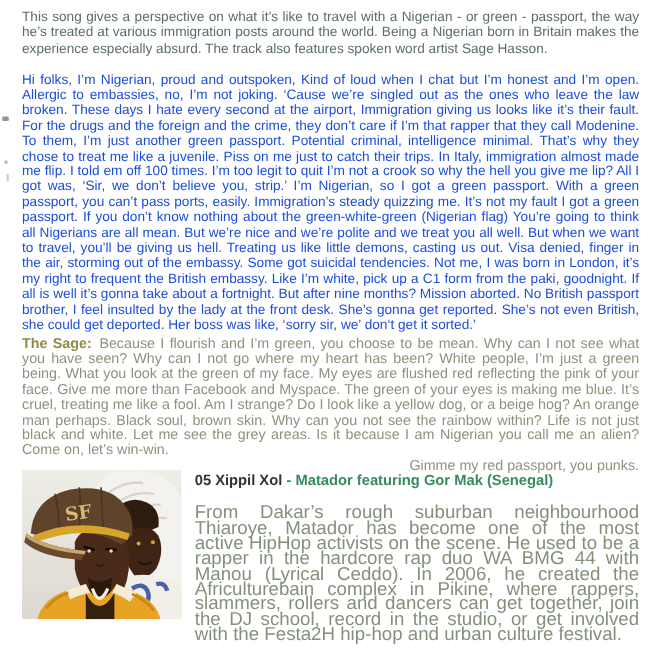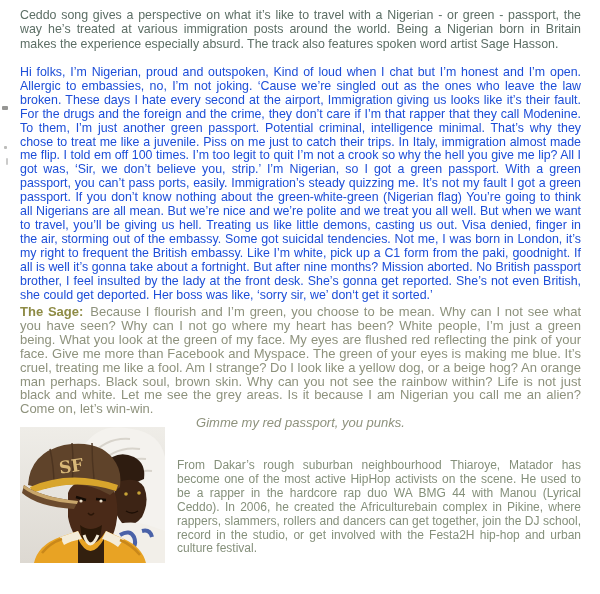--- a/index.html
+++ b/index.html
@@ -30,55 +30,55 @@
     position: absolute; left: 20px; top: 305px; width: 561px;
     font-size: 13px; line-height: 13.9px;
     color: #8e927d;
     text-align: justify;
   }
   .sage-label {
     font-weight: bold;
     color: #8e8b45;
     margin-right: 7px;
   }
-  .sage-closing { display: block; text-align: center; font-style: italic; }
+  .sage-closing { display: block; text-align: right; }
 
   .track-photo {
     position: absolute; left: 20px; top: 427px;
     width: 145px; height: 136px;
     display: block;
   }
 
   .track-title {
     position: absolute; left: 177px; top: 429px; width: 404px;
     margin: 0;
     font-size: 13.4px; line-height: 15px; font-weight: bold;
   }
   .t-dark  { color: #333333; }
   .t-sep   { color: #388a61; }
   .t-green { color: #388a61; }
 
   .bio {
     position: absolute; left: 177px; top: 459px; width: 404px;
-    font-size: 12px; line-height: 13.9px;
+    font-size: 17px; line-height: 13.9px;
     color: #85907b;
     text-align: justify;
   }
 
   .scan-mark { position: absolute; background: #6a6a66; border-radius: 1px; opacity: .7; }
   .scan-mark.m1 { left: 2px; top: 106px; width: 6px; height: 4px; }
   .scan-mark.m2 { left: 4px; top: 146px; width: 3px; height: 3px; opacity: .45; }
   .scan-mark.m3 { left: 6px; top: 158px; width: 2px; height: 7px; opacity: .35; }
 </style>
 </head>
 <body>
 
 <div class="page">
 
-  <p class="intro">Ceddo song gives a perspective on what it’s like to travel with a Nigerian - or green - passport, the way he’s treated at various immigration posts around the world. Being a Nigerian born in Britain makes the experience especially absurd. The track also features spoken word artist Sage Hasson.</p>
+  <p class="intro">This song gives a perspective on what it’s like to travel with a Nigerian - or green - passport, the way he’s treated at various immigration posts around the world. Being a Nigerian born in Britain makes the experience especially absurd. The track also features spoken word artist Sage Hasson.</p>
 
   <p class="lyrics">Hi folks, I’m Nigerian, proud and outspoken, Kind of loud when I chat but I’m honest and I’m open. Allergic to embassies, no, I’m not joking. ‘Cause we’re singled out as the ones who leave the law broken. These days I hate every second at the airport, Immigration giving us looks like it’s their fault. For the drugs and the foreign and the crime, they don’t care if I’m that rapper that they call Modenine. To them, I’m just another green passport. Potential criminal, intelligence minimal. That’s why they chose to treat me like a juvenile. Piss on me just to catch their trips. In Italy, immigration almost made me flip. I told em off 100 times. I’m too legit to quit I’m not a crook so why the hell you give me lip? All I got was, ‘Sir, we don’t believe you, strip.’ I’m Nigerian, so I got a green passport. With a green passport, you can’t pass ports, easily. Immigration’s steady quizzing me. It’s not my fault I got a green passport. If you don’t know nothing about the green-white-green (Nigerian flag) You’re going to think all Nigerians are all mean. But we’re nice and we’re polite and we treat you all well. But when we want to travel, you’ll be giving us hell. Treating us like little demons, casting us out. Visa denied, finger in the air, storming out of the embassy. Some got suicidal tendencies. Not me, I was born in London, it’s my right to frequent the British embassy. Like I’m white, pick up a C1 form from the paki, goodnight. If all is well it’s gonna take about a fortnight. But after nine months? Mission aborted. No British passport brother, I feel insulted by the lady at the front desk. She’s gonna get reported. She’s not even British, she could get deported. Her boss was like, ‘sorry sir, we’ don‘t get it sorted.’</p>
 
   <p class="sage"><span class="sage-label">The Sage:</span><span>Because I flourish and I’m green, you choose to be mean. Why can I not see what you have seen? Why can I not go where my heart has been? White people, I’m just a green being. What you look at the green of my face. My eyes are flushed red reflecting the pink of your face. Give me more than Facebook and Myspace. The green of your eyes is making me blue. It’s cruel, treating me like a fool. Am I strange? Do I look like a yellow dog, or a beige hog? An orange man perhaps. Black soul, brown skin. Why can you not see the rainbow within? Life is not just black and white. Let me see the grey areas. Is it because I am Nigerian you call me an alien? Come on, let’s win-win.</span><span class="sage-closing">Gimme my red passport, you punks.</span></p>
 
   <svg class="track-photo" viewBox="0 0 145 136" xmlns="http://www.w3.org/2000/svg">
     <defs>
       <linearGradient id="bgGrad" x1="0" y1="0" x2="0" y2="1">
         <stop offset="0" stop-color="#efede8"></stop>
         <stop offset="1" stop-color="#ddd9d2"></stop>
@@ -125,20 +125,21 @@
       <path d="M14,136 Q18,118 40,110 L58,104 Q70,130 86,104 L104,112 Q122,120 126,136 Z" fill="#e8a324"></path>
       <path d="M40,110 Q52,106 58,104 L62,112 Q50,114 44,118 Z" fill="#f4ecd8"></path>
       <path d="M86,104 Q94,108 104,112 L98,120 Q90,114 82,112 Z" fill="#f4ecd8"></path>
       <path d="M58,112 Q70,136 84,112 L84,136 L58,136 Z" fill="#33200f"></path>
       <path d="M22,126 Q30,116 42,112 M120,128 Q112,118 100,113" stroke="#c9881a" stroke-width="2.5" fill="none"></path>
 
       <path d="M64,108 Q70,126 78,108" stroke="#f4ecd8" stroke-width="3" fill="none"></path>
     </g>
   </svg>
 
+  <h3 class="track-title"><span class="t-dark">05 Xippil Xol</span><span class="t-sep"> </span><span class="t-sep">-</span><span class="t-sep"> </span><span class="t-green">Matador featuring Gor Mak (Senegal)</span></h3>
 
   <p class="bio">From Dakar’s rough suburban neighbourhood Thiaroye, Matador has become one of the most active HipHop activists on the scene. He used to be a rapper in the hardcore rap duo WA BMG 44 with Manou (Lyrical Ceddo).  In 2006, he created the Africulturebain complex in Pikine, where rappers, slammers, rollers and dancers can get together, join the DJ school, record in the studio, or get involved with the Festa2H hip-hop and urban culture festival.</p>
 
   <div class="scan-mark m1"></div>
   <div class="scan-mark m2"></div>
   <div class="scan-mark m3"></div>
 
 </div>
 
 </body></html>

